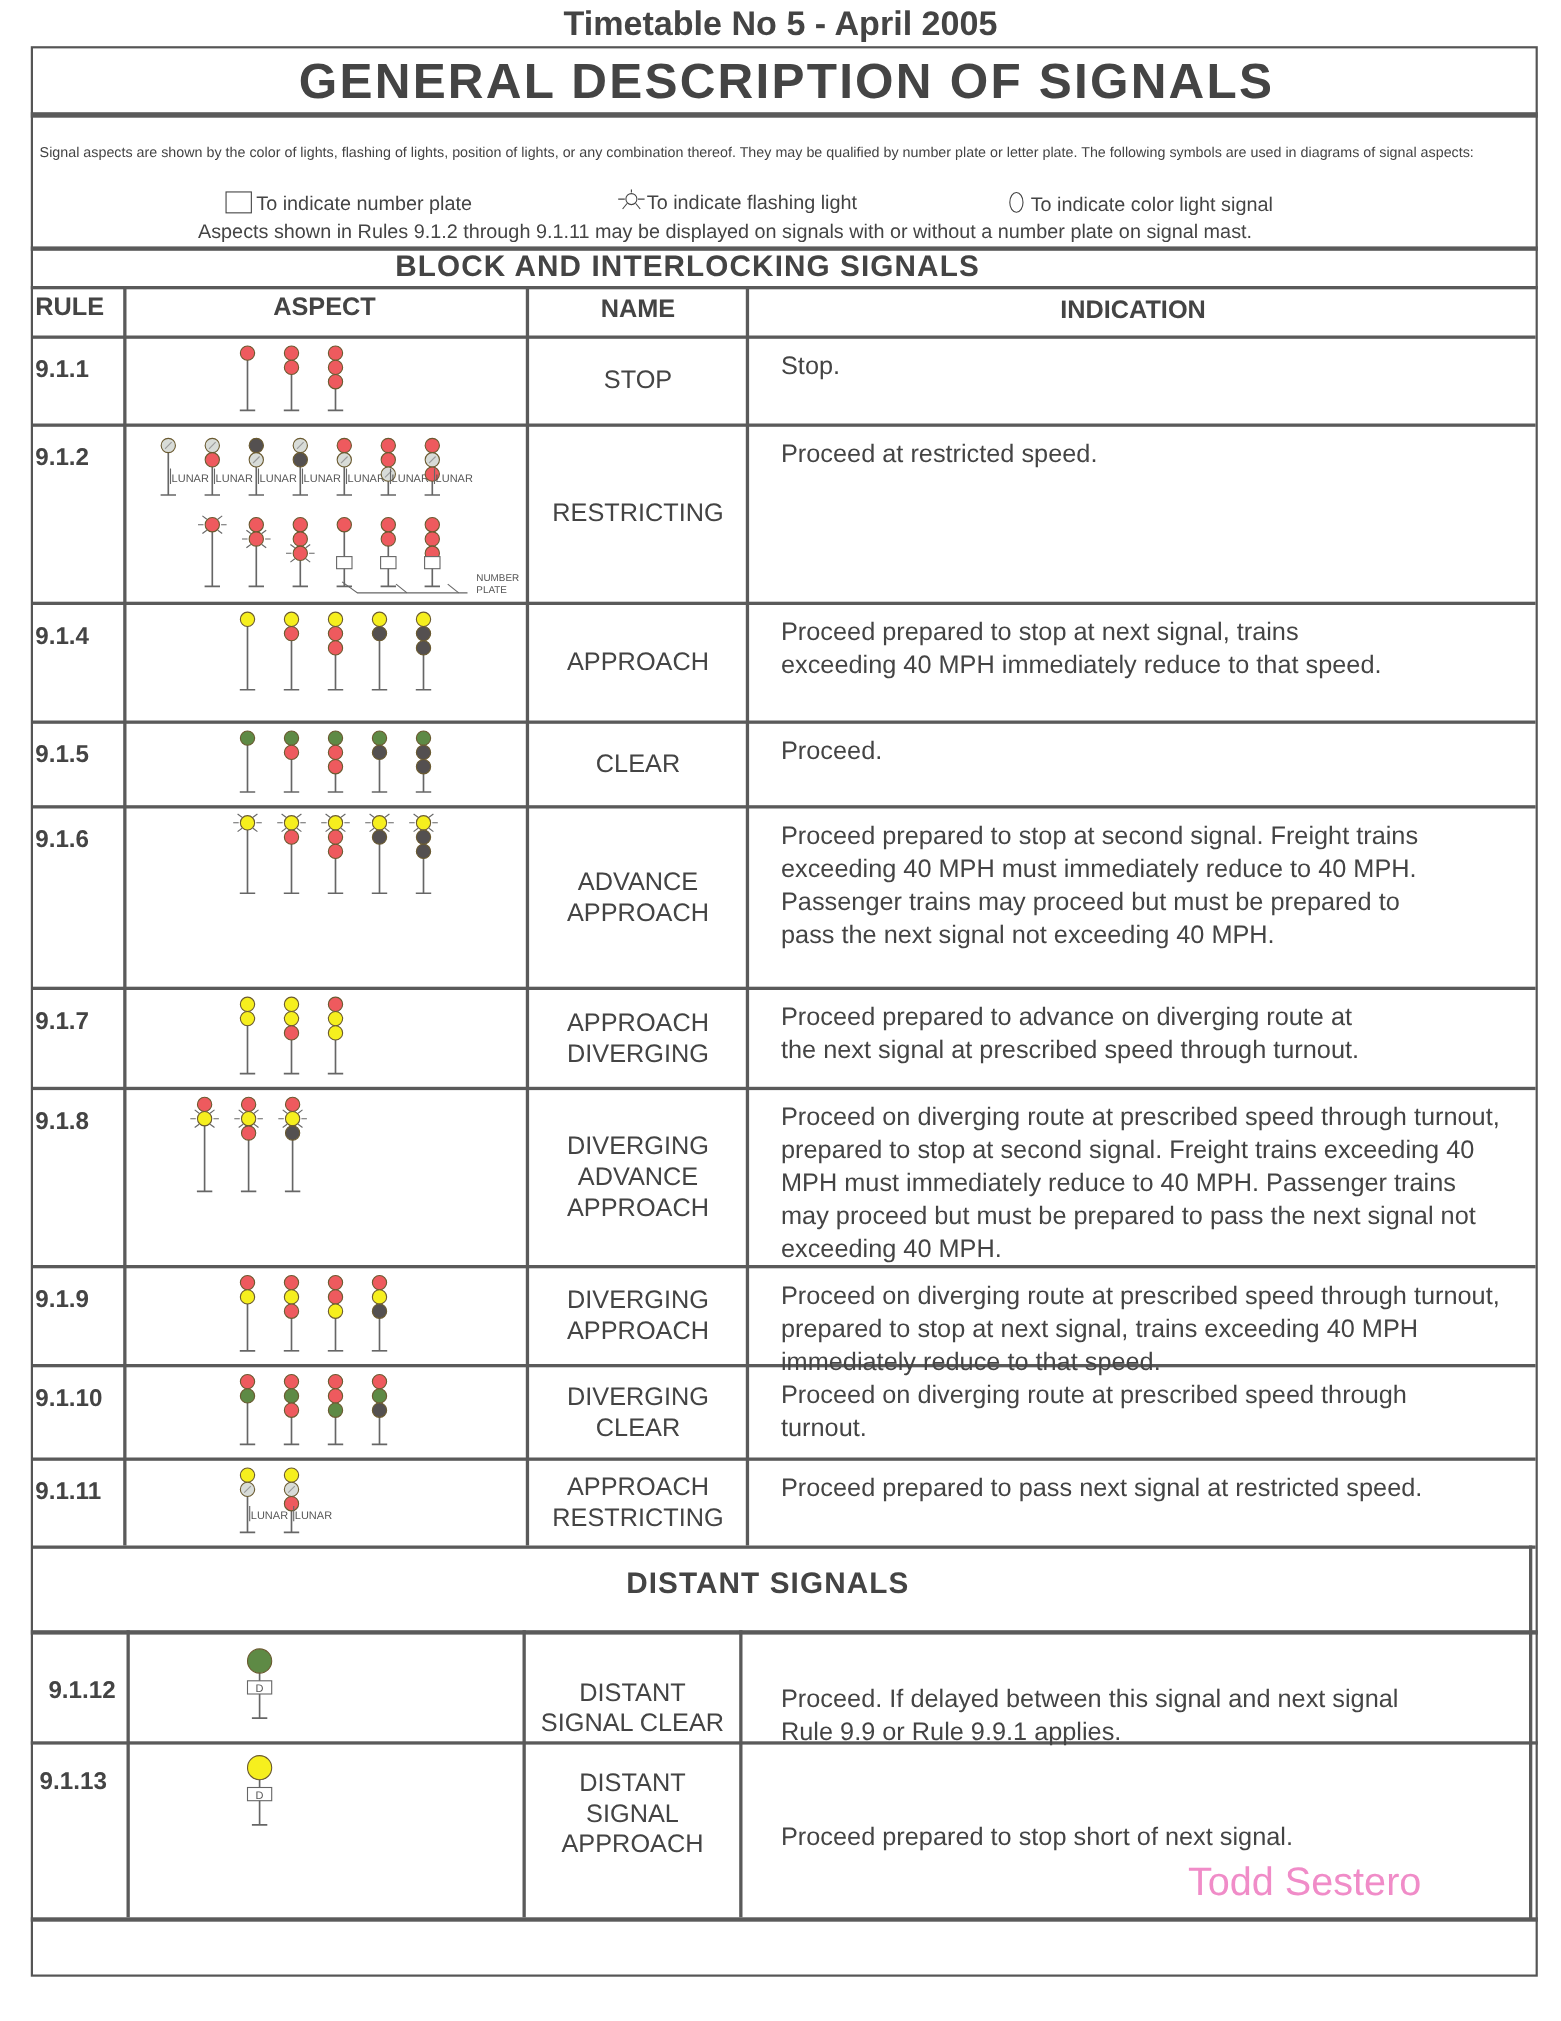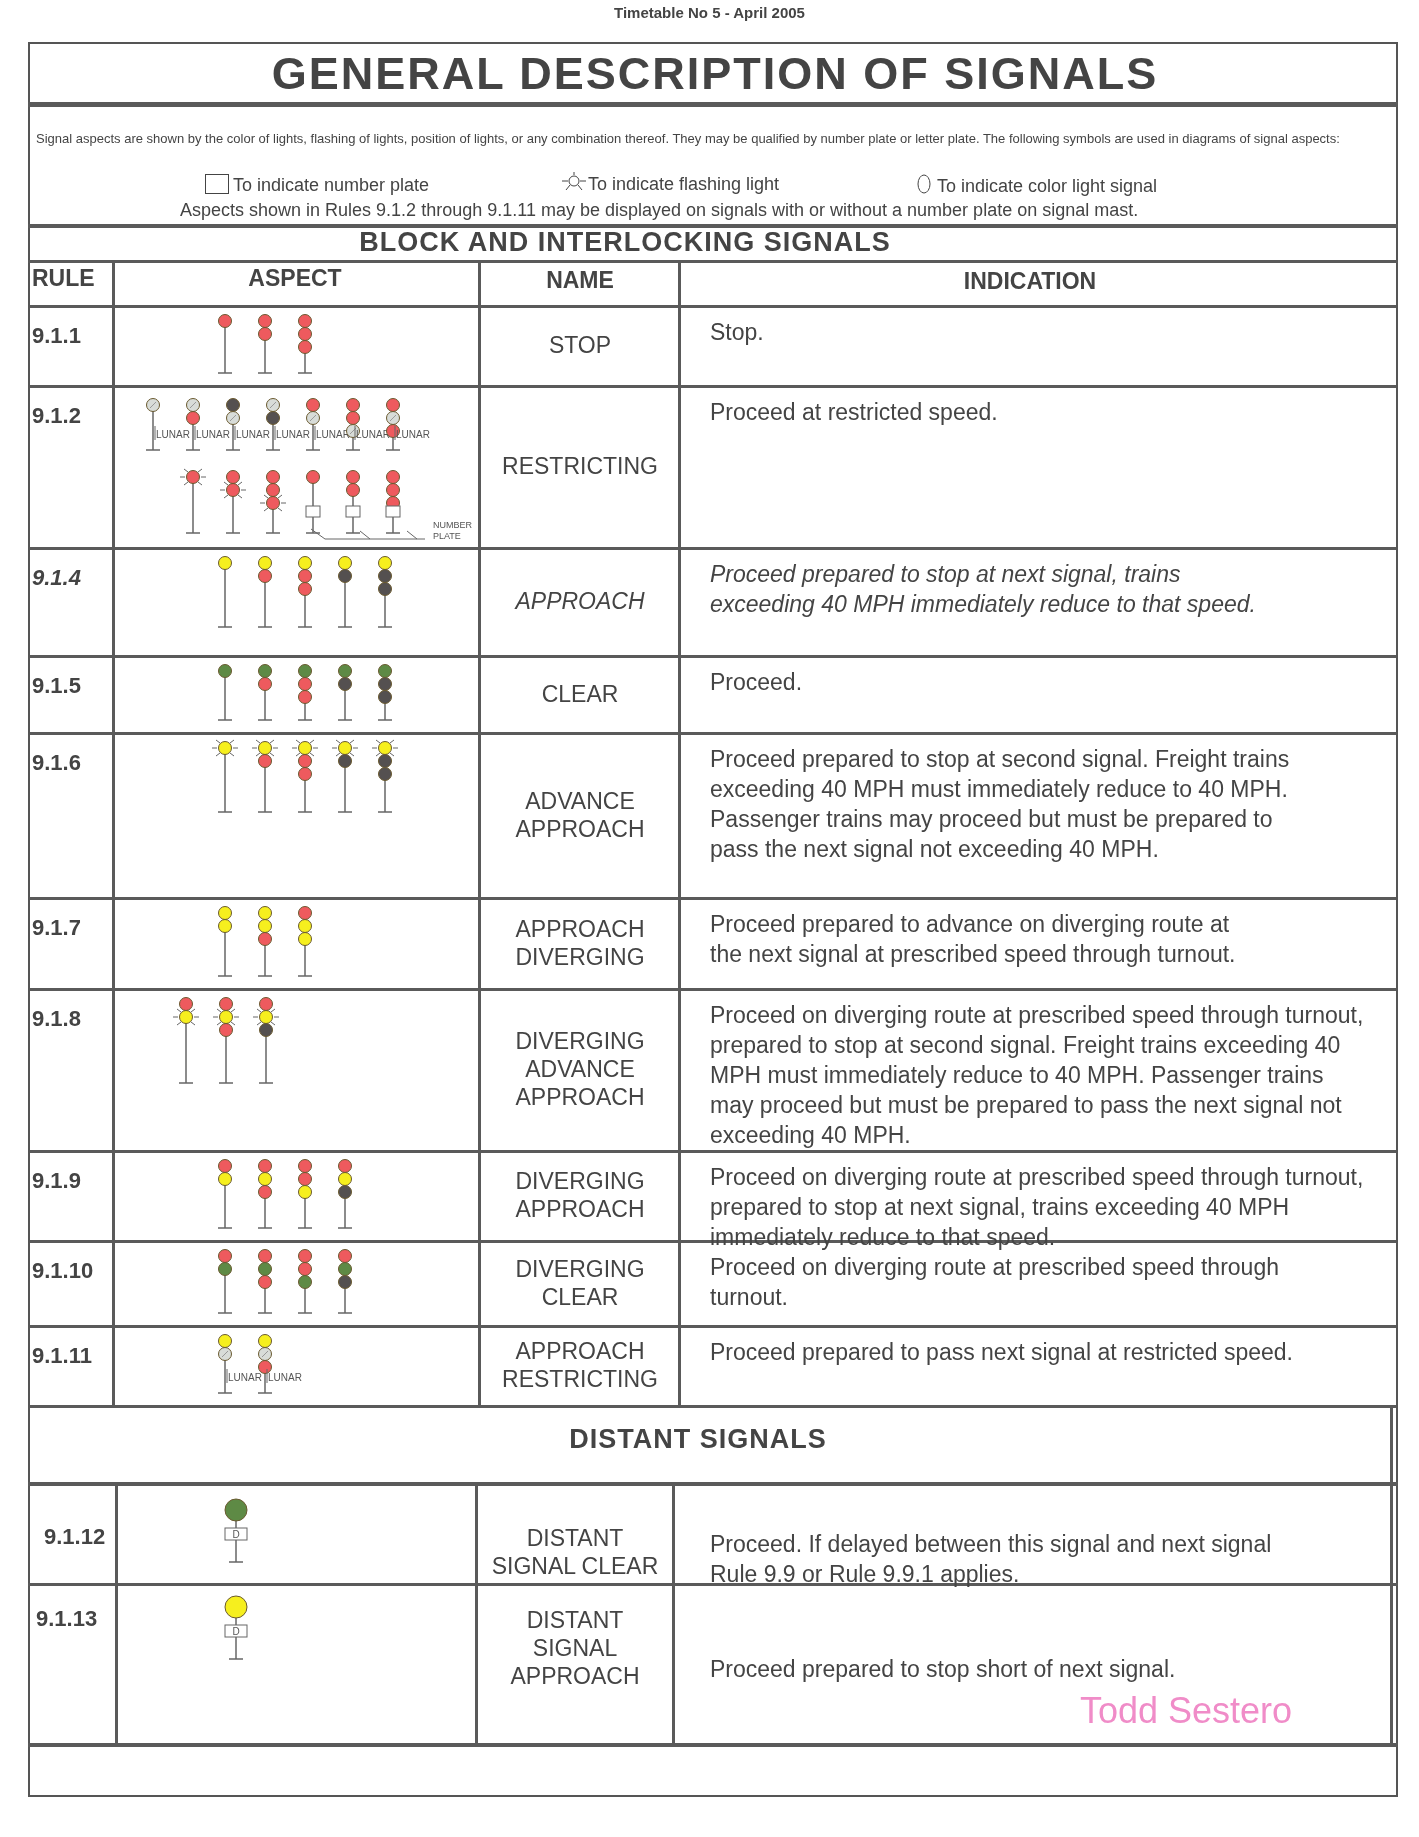--- a/index.html
+++ b/index.html
@@ -1,18 +1,18 @@
 <!DOCTYPE html>
 <html><head>
 <meta charset="utf-8">
 <style>
   html, body { margin:0; padding:0; background:#fff; }
   body { width:1419px; height:1837px; position:relative; overflow:hidden; font-family:"Liberation Sans", sans-serif; color:#3e3e3e; }
   .abs { position:absolute; }
-  .hdr { top:4px; left:0; width:1419px; text-align:center; font-size:15px; font-weight:bold; color:#444; }
+  .hdr { top:4px; left:0; width:1419px; text-align:center; font-size:31px; font-weight:bold; color:#444; }
   .frame { left:28px; top:42px; width:1370px; height:1755px; border:2px solid #555; box-sizing:border-box; }
   .title { left:30px; top:48px; width:1370px; text-align:center; font-size:45px; font-weight:bold; letter-spacing:2px; color:#444; }
   .hline { position:absolute; background:#5a5a5a; }
   .intro { left:36px; top:128px; width:1360px; font-size:13px; line-height:22px; color:#444; }
   .legend-row { left:205px; top:172px; font-size:18px; color:#444; }
   .legend-row span.item { position:absolute; white-space:nowrap; }
   .note { left:180px; top:200px; font-size:18px; color:#444; white-space:nowrap; }
   .section { font-size:27px; font-weight:bold; color:#444; text-align:center; letter-spacing:1px; }
   .colh { font-size:23px; font-weight:bold; color:#444; text-align:center; }
   .rule { font-size:22px; font-weight:bold; color:#444; }
@@ -252,21 +252,21 @@
           <circle cx="278" cy="118" r="6.5" fill="#ee5a5e" stroke="#6a5a30" stroke-width="1"></circle>
           <rect x="271" y="121" width="14" height="11" fill="#fff" stroke="#666"></rect>
         </g>
         <text x="318" y="143" font-size="9" fill="#555">NUMBER</text>
         <text x="318" y="154" font-size="9" fill="#555">PLATE</text>
         <polyline points="196,144 210,154 310,154" fill="none" stroke="#666"></polyline>
         <line x1="245" y1="146" x2="255" y2="154" stroke="#666"></line>
         <line x1="292" y1="146" x2="302" y2="154" stroke="#666"></line>
       </svg>
     </div>
-    <div class="abs" style="left: 30px; top: 547px; width: 1366px; height: 108px; font-style: italic;">
+    <div class="abs" style="left: 30px; top: 547px; width: 1366px; height: 108px;">
       <div class="abs rule" style="left: 2px; top: 18px;">9.1.4</div>
       <div class="abs name" style="left: 450px; top: 40px; width: 200px;">
         <div>APPROACH</div>
       </div>
       <div class="abs ind" style="left: 680px; top: 12px; width: 680px;">
         <div>Proceed prepared to stop at next signal, trains</div>
         <div>exceeding 40 MPH immediately reduce to that speed.</div>
       </div>
       <svg width="360" height="108" style="position: absolute; left: 85px; top: 0px;">
         <g>

